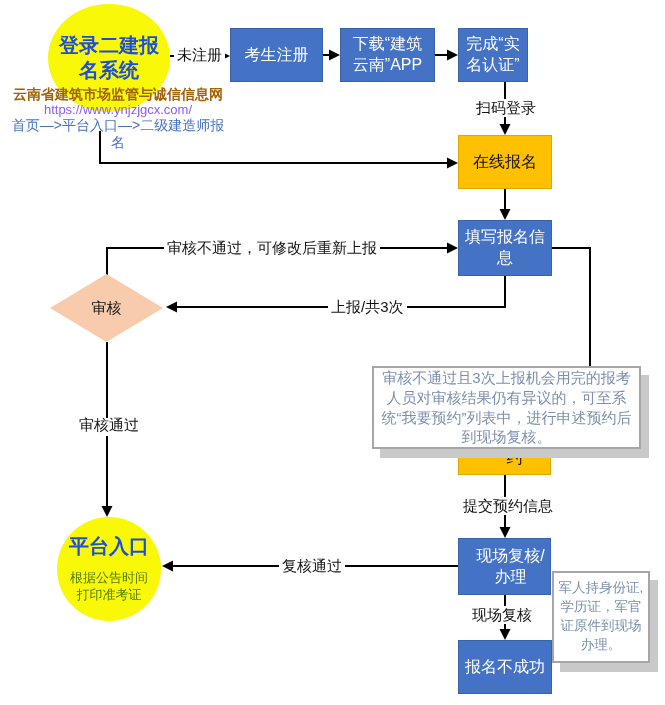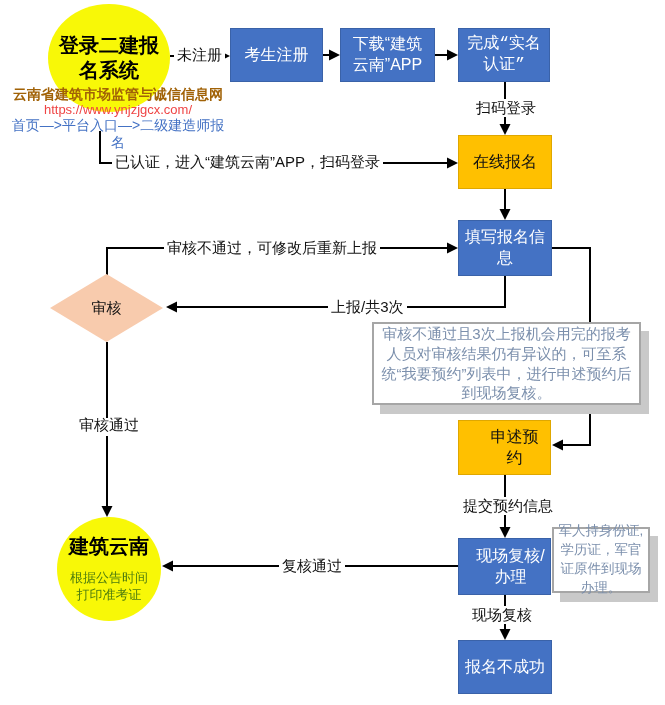--- a/index.html
+++ b/index.html
@@ -6,34 +6,34 @@
   #stage{
     position:relative;width:665px;height:705px;background:#ffffff;overflow:hidden;
     font-family:"Liberation Sans","DejaVu Sans",sans-serif;color:#111;
   }
   #connectors{position:absolute;left:0;top:0;z-index:1;}
   .node{position:absolute;z-index:2;display:flex;align-items:center;justify-content:center;
         text-align:center;box-sizing:border-box;word-break:break-all;line-height:1.3;}
   .box-blue{background:#4472C4;border:1px solid #3A62A8;color:#ffffff;font-size:16px;padding:2px 5px;}
   .box-orange{background:#FFC000;border:1px solid #DFA700;color:#111;font-size:16px;padding:2px 5px;}
   .circle-yellow{background:#F8F807;border-radius:50%;flex-direction:column;z-index:2;}
-  .circle-title{font-size:20px;font-weight:700;color:#000000;line-height:1.25;}
+  .circle-title{font-size:20px;font-weight:700;color:#1d4ed8;line-height:1.25;}
   .circle-sub{font-size:13px;color:#4d7c0f;line-height:1.3;margin-top:11px;max-width:84px;}
   .diamond{background:#F8CBAD;clip-path:polygon(50% 0,100% 50%,50% 100%,0 50%);
            font-size:15px;color:#111;}
   .note{position:absolute;z-index:2;background:#ffffff;border:2px solid #A6A6A6;
         box-shadow:8px 9px 0 #C9C9C9;color:#7B8FAC;text-align:center;box-sizing:border-box;
-        word-break:break-all;display:flex;align-items:center;justify-content:center;}
+        word-break:break-all;display:flex;align-items:center;justify-content:center;margin-top:44px;}
   .note1{font-size:15px;line-height:1.32;padding:3px 6px;}
   .note2{font-size:13.5px;line-height:1.4;padding:4px 3px;}
   .edge-label{position:absolute;z-index:3;background:#ffffff;font-size:15px;color:#111;
               white-space:nowrap;padding:0 3px;line-height:1.2;}
   .caption{position:absolute;left:8px;top:86px;width:220px;z-index:3;text-align:center;line-height:1.16;}
   .caption .site{color:#a16207;font-size:14px;font-weight:700;}
-  .caption .url{color:#ef4444;font-size:13px;}
+  .caption .url{color:#8b5cf6;font-size:13px;}
   .caption .path{color:#4472C4;font-size:14px;}
 </style>
 </head>
 <body>
 
 <div id="stage">
 
   <svg id="connectors" width="665" height="705" viewBox="0 0 665 705">
     <g stroke="#000000" stroke-width="2" fill="none">
       <line x1="170" y1="56" x2="221" y2="56"></line>
@@ -76,21 +76,21 @@
     <div class="url">https://www.ynjzjgcx.com/</div>
     <div class="path">首页—&gt;平台入口—&gt;二级建造师报名</div>
   </div>
 
   <div class="node box-blue" style="left:230px;top:28px;width:93px;height:54px;">
     <span>考生注册</span>
   </div>
   <div class="node box-blue" style="left:340px;top:28px;width:95px;height:54px;">
     <span>下载“建筑云南”APP</span>
   </div>
-  <div class="node box-blue" style="left:458px;top:28px;width:92px;height:54px;font-family:Liberation Mono, monospace;">
+  <div class="node box-blue" style="left:458px;top:28px;width:70px;height:54px;">
     <span>完成“实名认证”</span>
   </div>
 
   <div class="node box-orange" style="left:458px;top:135px;width:94px;height:54px;">
     <span>在线报名</span>
   </div>
   <div class="node box-blue" style="left:458px;top:220px;width:94px;height:56px;justify-content:center;">
     <span>填写报名信息</span>
   </div>
   <div class="node box-orange" style="left:458px;top:420px;width:93px;height:55px;padding-left:25px;">
@@ -101,34 +101,33 @@
   </div>
   <div class="node box-blue" style="left:458px;top:640px;width:94px;height:54px;">
     <span>报名不成功</span>
   </div>
 
   <div class="node diamond" style="left:50px;top:274px;width:113px;height:68px;">
     <span>审核</span>
   </div>
 
   <div class="node circle-yellow" style="left:57px;top:517px;width:104px;height:104px;">
-    <div class="circle-title">建筑云南</div>
+    <div class="circle-title">平台入口</div>
     <div class="circle-sub">根据公告时间打印准考证</div>
   </div>
 
   <div class="note note1" style="left:372px;top:322px;width:269px;height:83px;">
     <span>审核不通过且3次上报机会用完的报考人员对审核结果仍有异议的，可至系统“我要预约”列表中，进行申述预约后到现场复核。</span>
   </div>
-  <div class="note note2" style="left:552px;top:527px;width:98px;height:66px;">
+  <div class="note note2" style="left:552px;top:527px;width:98px;height:92px;">
     <span>军人持身份证,学历证，军官证原件到现场办理。</span>
   </div>
 
   <div class="edge-label" style="left:174px;top:46px;">未注册</div>
   <div class="edge-label" style="left:473px;top:99px;">扫码登录</div>
-  <div class="edge-label" style="left:112px;top:153px;">已认证，进入“建筑云南”APP，扫码登录</div>
   <div class="edge-label" style="left:164px;top:239px;">审核不通过，可修改后重新上报</div>
   <div class="edge-label" style="left:328px;top:298px;">上报/共3次</div>
   <div class="edge-label" style="left:76px;top:418px;font-family:Liberation Mono, monospace;">审核通过</div>
   <div class="edge-label" style="left:279px;top:557px;">复核通过</div>
   <div class="edge-label" style="left:460px;top:497px;">提交预约信息</div>
   <div class="edge-label" style="left:469px;top:606px;">现场复核</div>
 
 </div>
 
 </body></html>

